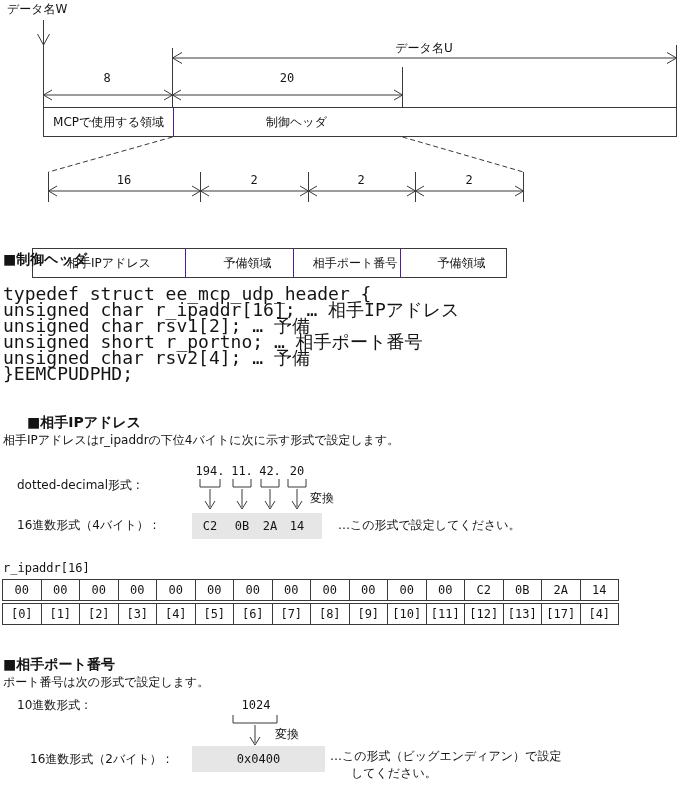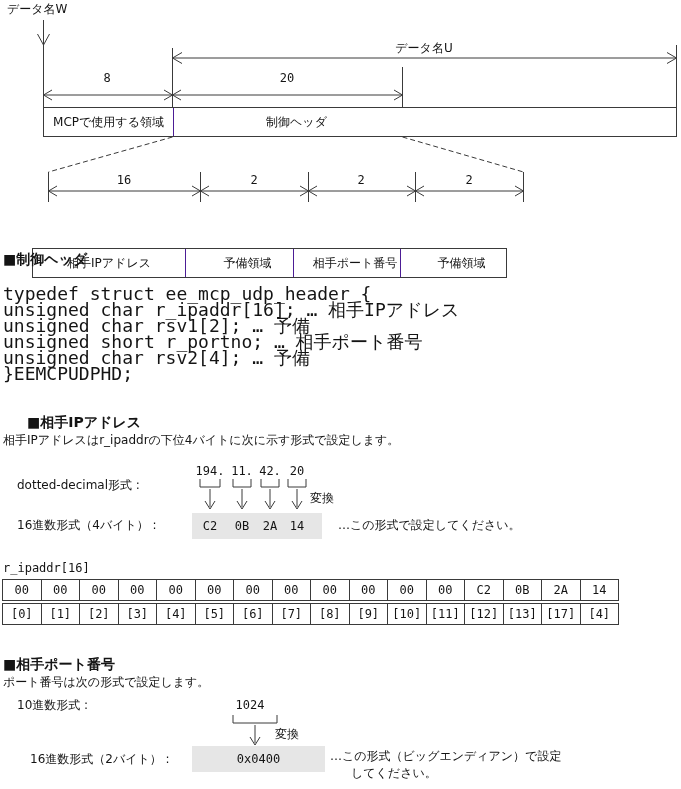--- a/index.html
+++ b/index.html
@@ -178,21 +178,21 @@
       <td>[17]</td>
       <td>[4]</td>
     </tr>
   </tbody>
     </table>
 
   <div class="abs h" style="left:3px;top:656px;">■相手ポート番号</div>
   <div class="abs t" style="left:3px;top:675px;">ポート番号は次の形式で設定します。</div>
 
   <div class="abs t" style="left:17px;top:698px;">10進数形式 :</div>
-  <div class="abs t mono ctr" style="left:250px;top:698px;">1024</div>
+  <div class="abs t mono ctr" style="left:256px;top:698px;">1024</div>
 
   <svg class="lines" style="left:225px;top:714px;" width="90" height="34" viewBox="0 0 90 34">
     <path d="M8,1 V9 H52 V1"></path>
     <line x1="30" y1="11" x2="30" y2="29"></line>
     <polyline points="25,23 30,31 35,23"></polyline>
   </svg>
   <div class="abs t" style="left:275px;top:727px;">変換</div>
 
   <div class="abs t" style="left:30px;top:752px;">16進数形式（2バイト） :</div>
   <div class="hl t mono" style="left:192px;top:746px;width:133px;height:26px;line-height:26px;text-align:center;">0x0400</div>

